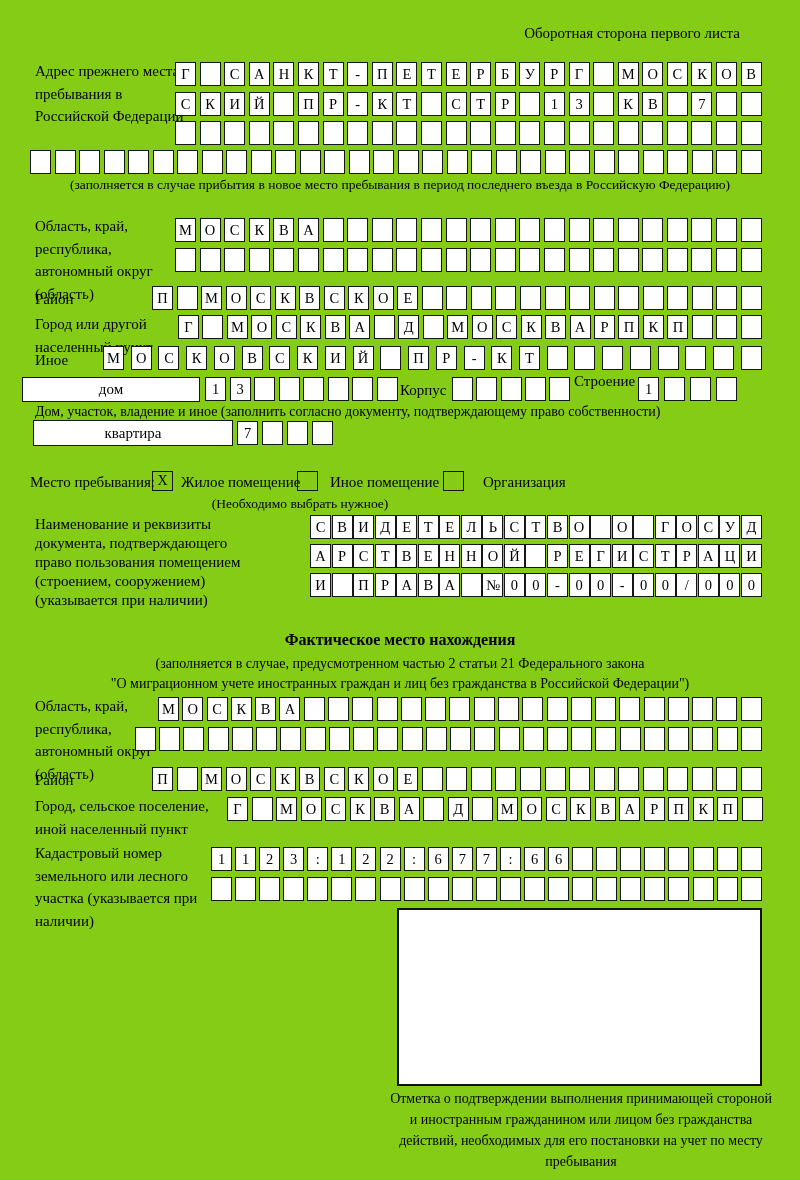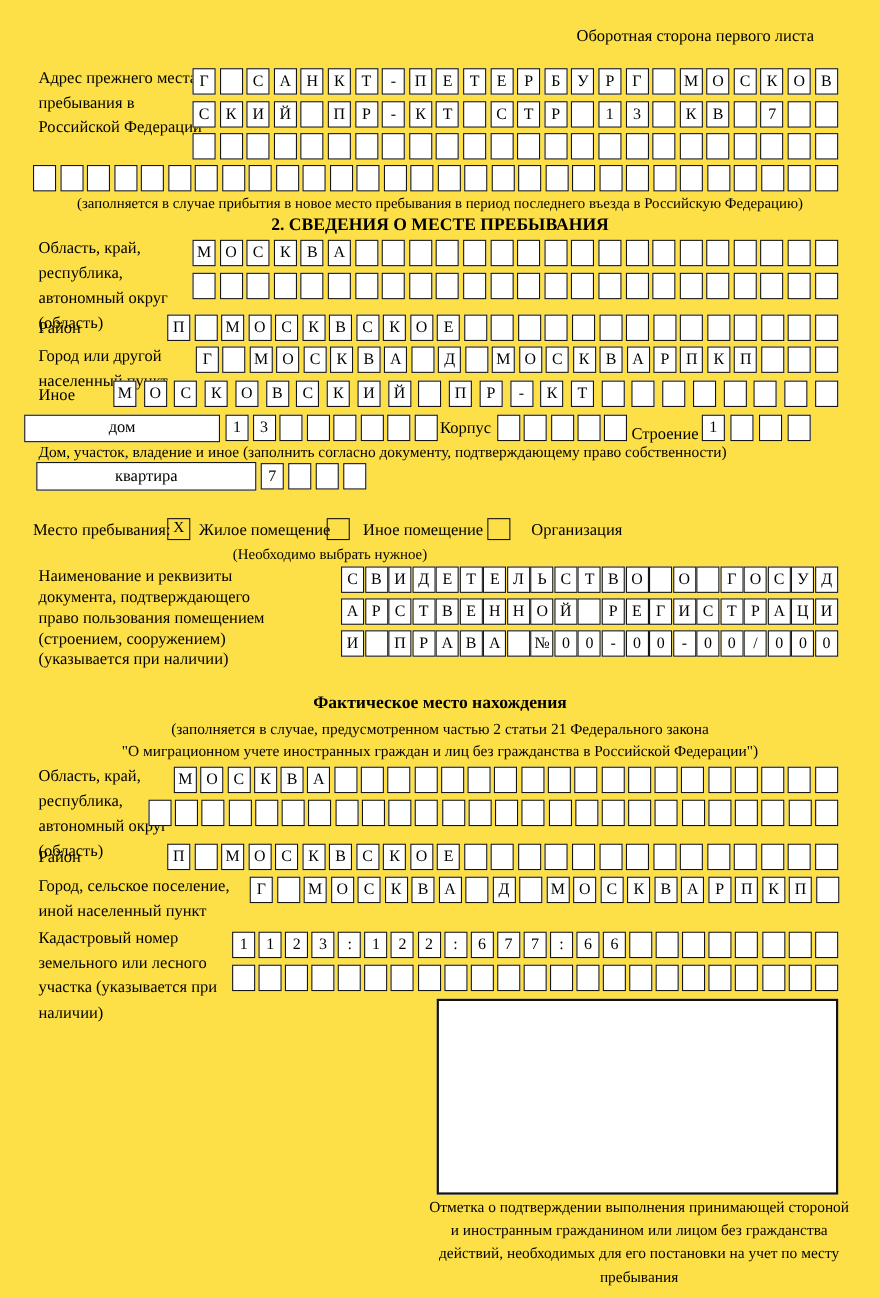--- a/index.html
+++ b/index.html
@@ -1,16 +1,16 @@
 <!DOCTYPE html>
 <html lang="ru"><head>
 <meta charset="utf-8">
 <style>
   html,body{margin:0;padding:0;background:#fff;}
-  .page{position:relative;width:800px;height:1180px;background:#fde047;color:#000;
+  .page{position:relative;width:800px;height:1180px;background:#84cc16;color:#000;
         font-family:"Liberation Serif","DejaVu Serif",serif;overflow:hidden;}
   .hdr{position:absolute;top:25px;right:60px;font-size:15px;}
   .lbl{position:absolute;font-size:15px;line-height:1.5;}
   .lbl-tight{line-height:1.27;}
   .grid{position:absolute;display:flex;justify-content:space-between;}
   .cell{width:21px;height:24px;border:1.6px solid #161616;box-sizing:border-box;
         display:flex;align-items:center;justify-content:center;font-size:14.5px;background:#fff;flex:none;}
   .note{position:absolute;font-size:13.5px;font-family:Liberation Serif, serif;}
   .note-c{width:100%;text-align:center;}
   .title{position:absolute;width:100%;text-align:center;font-weight:bold;font-size:16px;}
@@ -135,21 +135,20 @@
       <span class="cell"></span>
       <span class="cell"></span>
       <span class="cell"></span>
       <span class="cell"></span>
       <span class="cell"></span>
       <span class="cell"></span>
       <span class="cell"></span>
     </div>
   <div class="note note-c" style="top:177px">(заполняется в случае прибытия в новое место пребывания в период последнего въезда в Российскую Федерацию)</div>
 
-  <div class="title" style="top:196px">2. СВЕДЕНИЯ О МЕСТЕ ПРЕБЫВАНИЯ</div>
 
   <div class="lbl" style="left:35px;top:215px;width:120px">Область, край, республика, автономный округ (область)</div>
   <div class="grid" style="left:175px;top:218px;width:587px">
       <span class="cell">М</span>
       <span class="cell">О</span>
       <span class="cell">С</span>
       <span class="cell">К</span>
       <span class="cell">В</span>
       <span class="cell">А</span>
       <span class="cell"></span>
@@ -295,21 +294,21 @@
       <span class="cell"></span>
     </div>
   <div class="lbl" style="left:400px;top:379px">Корпус</div>
   <div class="grid" style="left:452px;top:377px;width:118px">
       <span class="cell"></span>
       <span class="cell"></span>
       <span class="cell"></span>
       <span class="cell"></span>
       <span class="cell"></span>
     </div>
-  <div class="lbl" style="left:574px;top:384px">Строение</div>
+  <div class="lbl" style="left:574px;top:370px">Строение</div>
   <div class="grid" style="left:638px;top:377px;width:99px">
       <span class="cell">1</span>
       <span class="cell"></span>
       <span class="cell"></span>
       <span class="cell"></span>
     </div>
   <div class="note f14" style="left:35px;top:404px">Дом, участок, владение и иное (заполнить согласно документу, подтверждающему право собственности)</div>
 
   <div class="labelbox" style="left:33px;top:420px;width:200px;height:26px">квартира</div>
   <div class="grid" style="left:237px;top:421px;width:96px">

